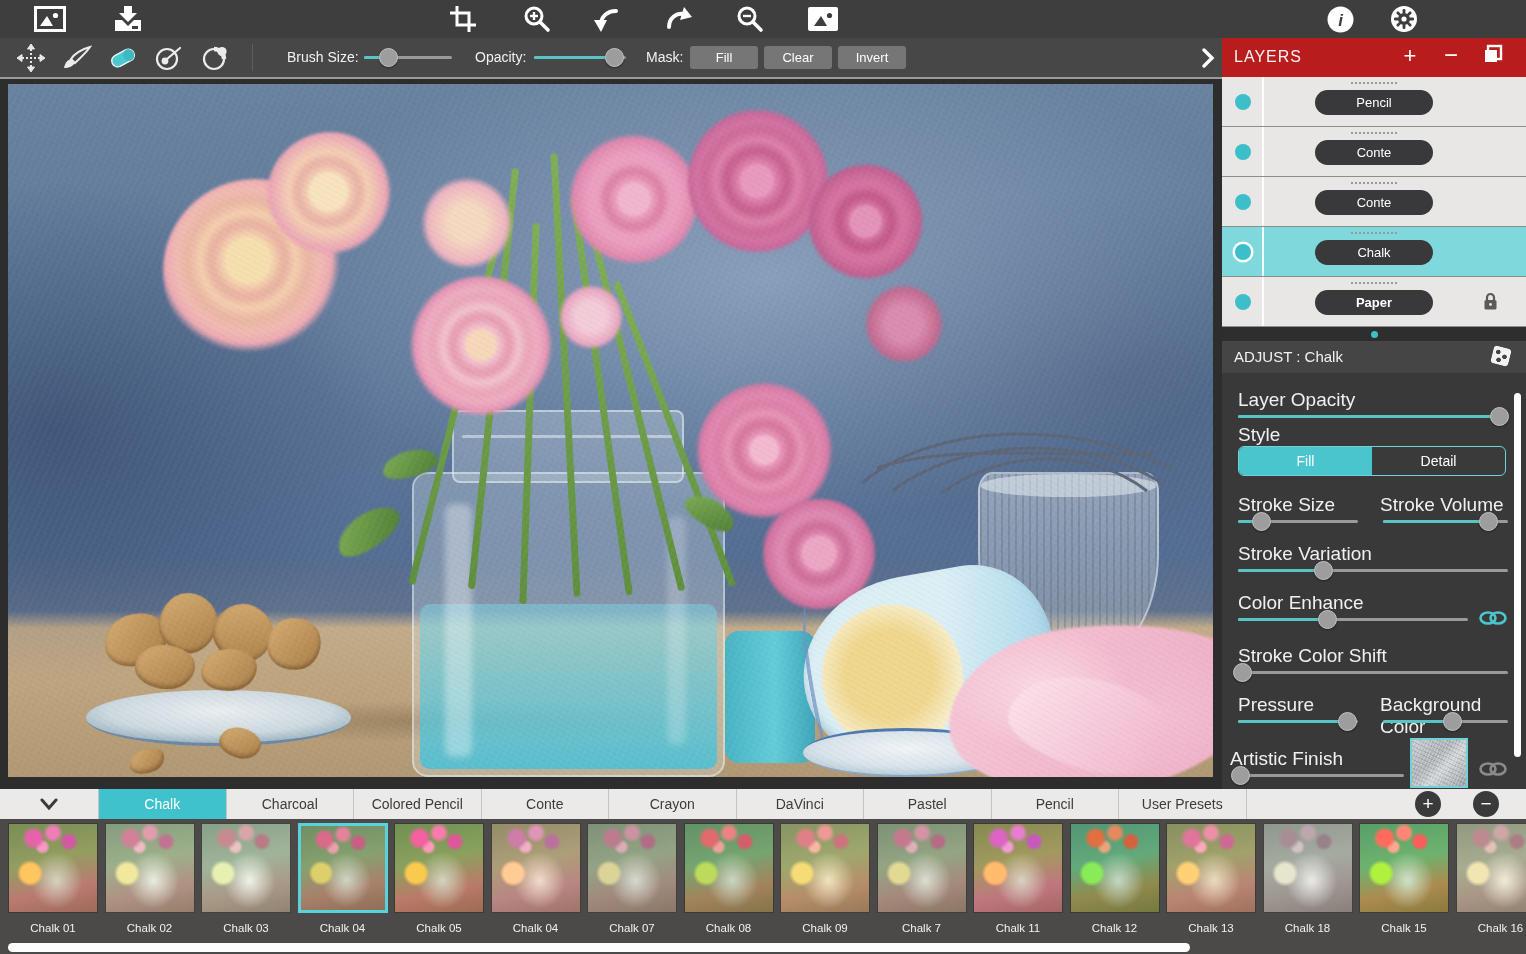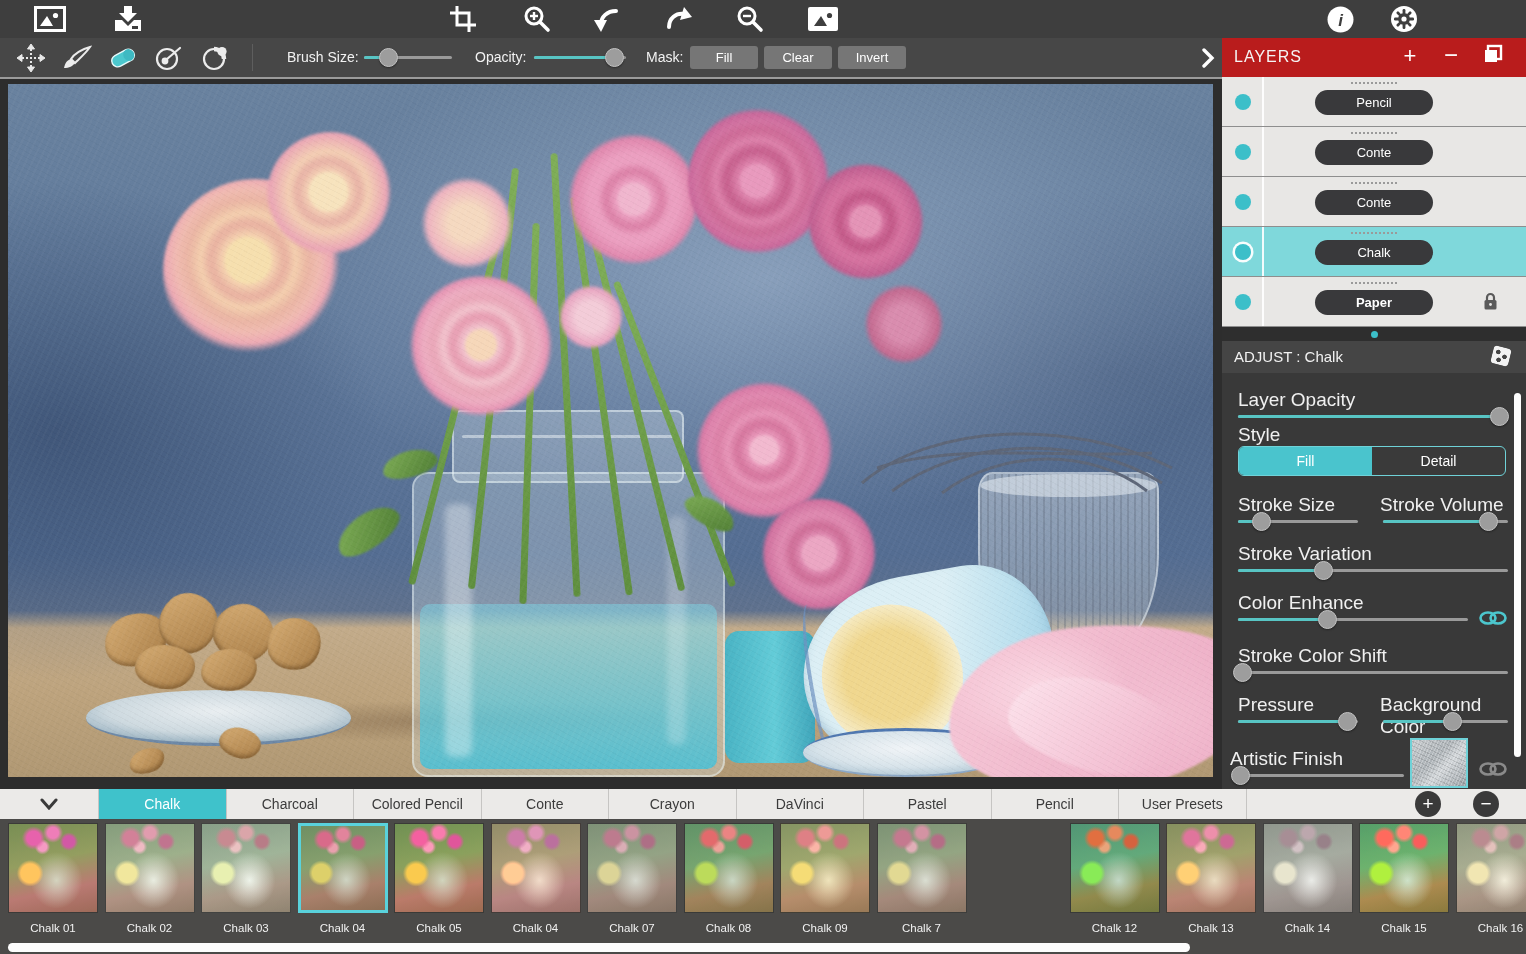--- a/index.html
+++ b/index.html
@@ -523,31 +523,35 @@
         <div class="thumb-label">Chalk 08</div>
       </div>
       <div class="thumb" style="left: 780px;">
         <div class="thumb-art" style="filter: sepia(0.4) saturate(1.25);"></div>
         <div class="thumb-label">Chalk 09</div>
       </div>
       <div class="thumb" style="left: 876.5px;">
         <div class="thumb-art" style="filter: grayscale(0.35) brightness(1.05);"></div>
         <div class="thumb-label">Chalk 7</div>
       </div>
+      <div class="thumb" style="left: 973px;">
+        <div class="thumb-art" style="filter: hue-rotate(-32deg) saturate(1.3);"></div>
+        <div class="thumb-label">Chalk 11</div>
+      </div>
       <div class="thumb" style="left: 1069.5px;">
         <div class="thumb-art" style="filter: hue-rotate(40deg) saturate(1.35);"></div>
         <div class="thumb-label">Chalk 12</div>
       </div>
       <div class="thumb" style="left: 1166px;">
         <div class="thumb-art" style="filter: sepia(0.25) hue-rotate(-14deg) saturate(1.2);"></div>
         <div class="thumb-label">Chalk 13</div>
       </div>
       <div class="thumb" style="left: 1262.5px;">
         <div class="thumb-art" style="filter: grayscale(0.8) brightness(1.12);"></div>
-        <div class="thumb-label">Chalk 14</div>
+        <div class="thumb-label">Chalk 18</div>
       </div>
       <div class="thumb" style="left: 1359px;">
         <div class="thumb-art" style="filter: hue-rotate(24deg) saturate(1.5) brightness(1.05);"></div>
         <div class="thumb-label">Chalk 15</div>
       </div>
       <div class="thumb" style="left: 1455.5px;">
         <div class="thumb-art" style="filter: grayscale(0.55) sepia(0.2) brightness(1.08);"></div>
         <div class="thumb-label">Chalk 16</div>
       </div>
     </div>

